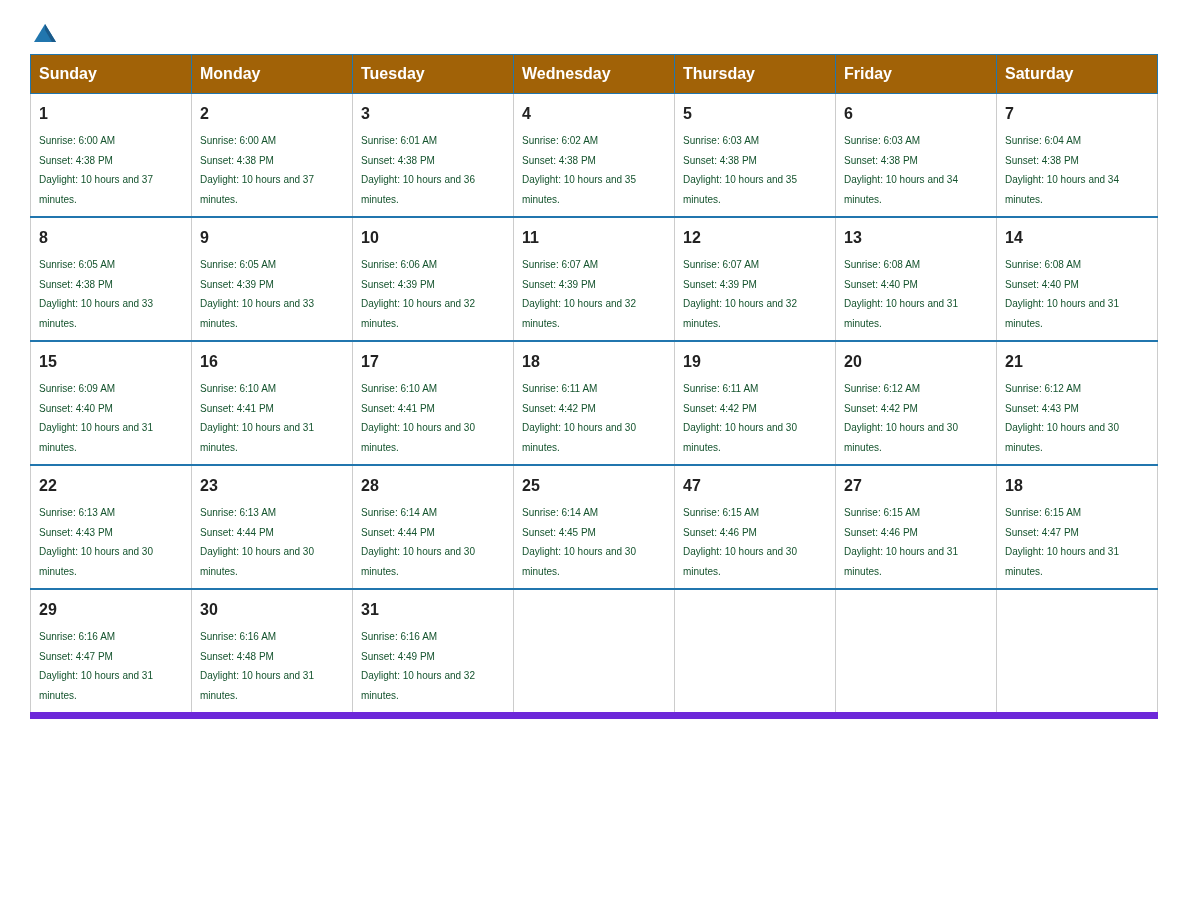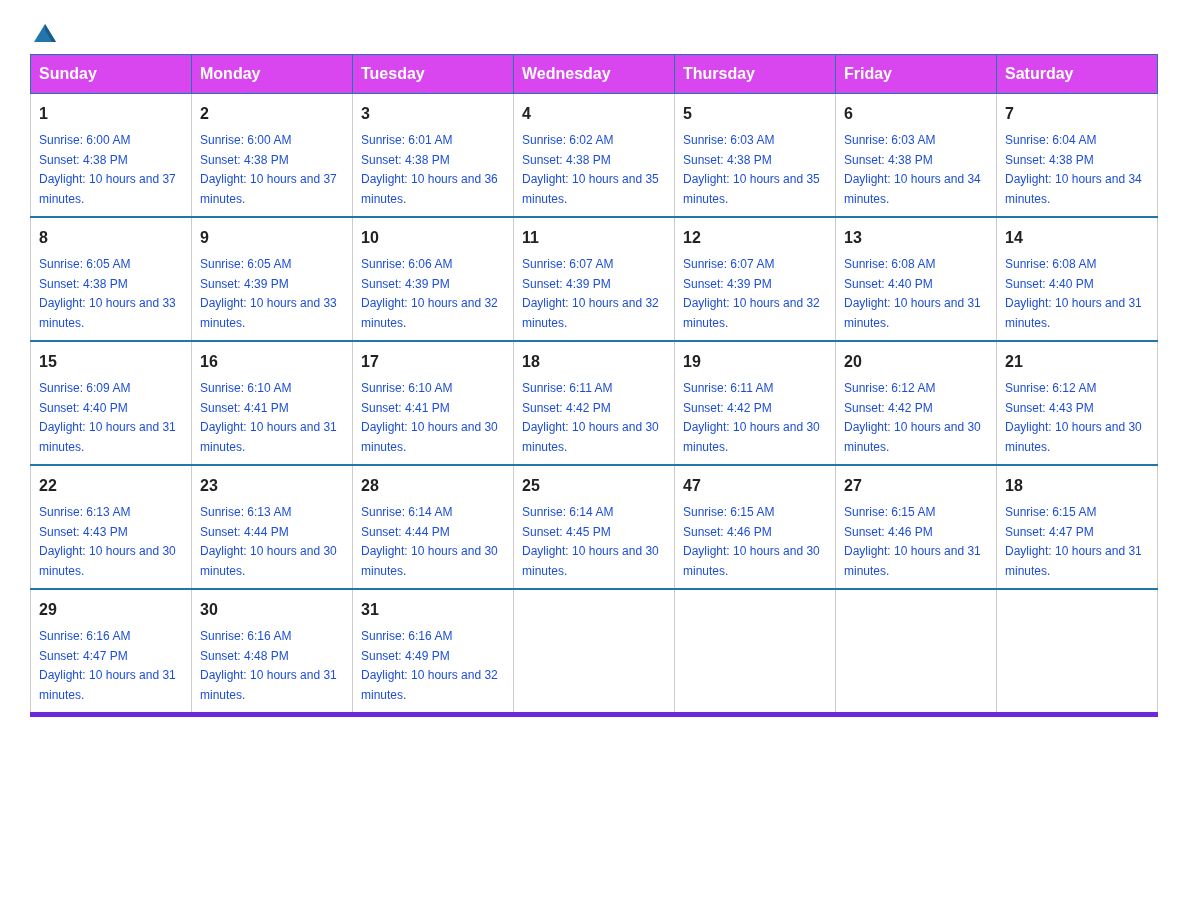--- a/index.html
+++ b/index.html
@@ -44,21 +44,21 @@
       font-size: 22px;
       color: #444;
       margin-top: 4px;
     }
     table {
       width: 100%;
       border-collapse: collapse;
       margin-top: 10px;
     }
     th {
-      background-color: #d946ef;
+      background-color: #a16207;
       color: #fff;
       font-size: 16px;
       font-weight: bold;
       padding: 10px 8px;
       text-align: left;
       border: 1px solid #2176ae;
     }
     td {
       vertical-align: top;
       padding: 8px 8px;
@@ -69,28 +69,28 @@
       color: #222;
       line-height: 1.5;
     }
     .day-num {
       font-size: 16px;
       font-weight: bold;
       margin-bottom: 4px;
       display: block;
     }
     .day-info {
-      font-size: 12px;
-      color: #1d4ed8;
+      font-size: 10px;
+      color: #14532d;
     }
     tr td {
       border-bottom: 2px solid #2176ae;
     }
     tr:last-child td {
-      border-bottom: 5px solid #6d28d9;
+      border-bottom: 7px solid #6d28d9;
     }
     .empty-cell {
       background: #fff;
     }
   </style>
 </head>
 <body>
 
 <div class="header">
   <div class="logo">

